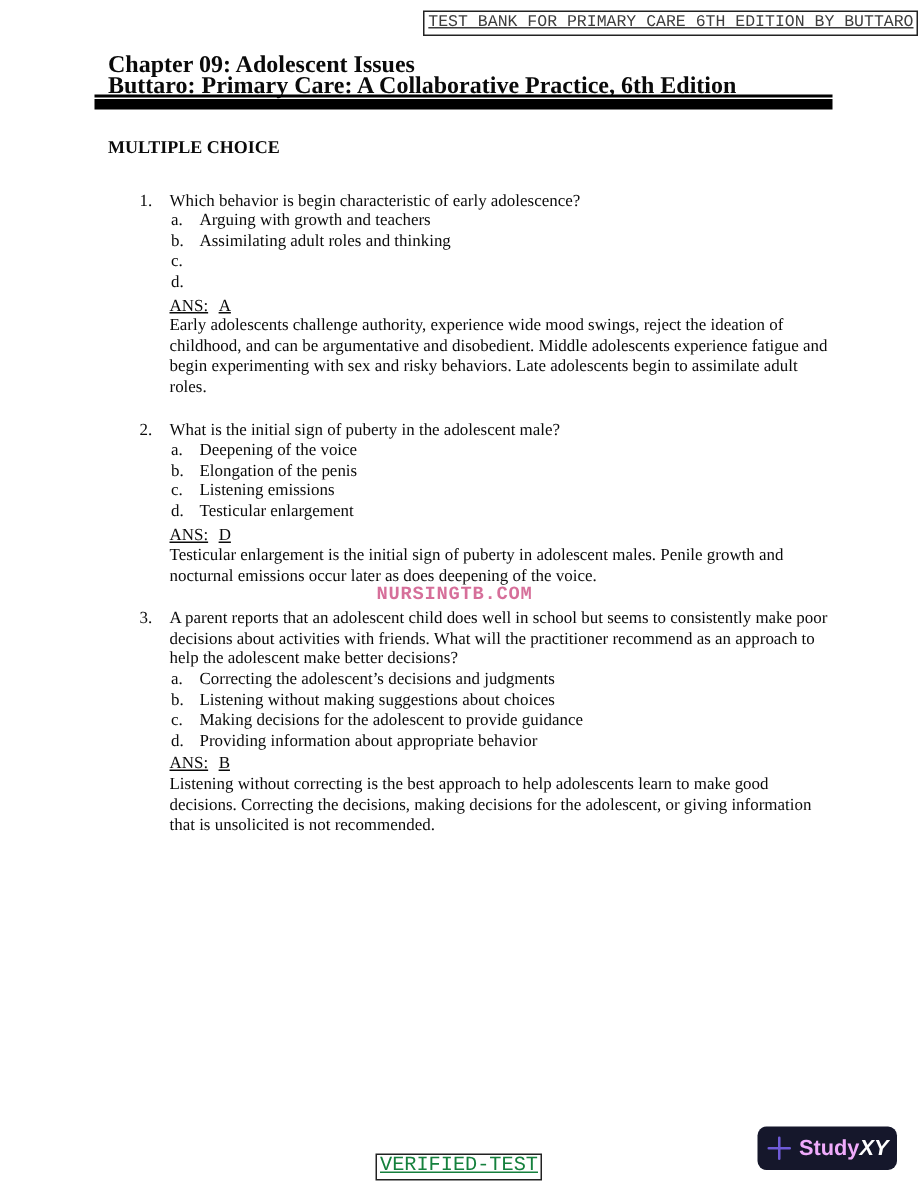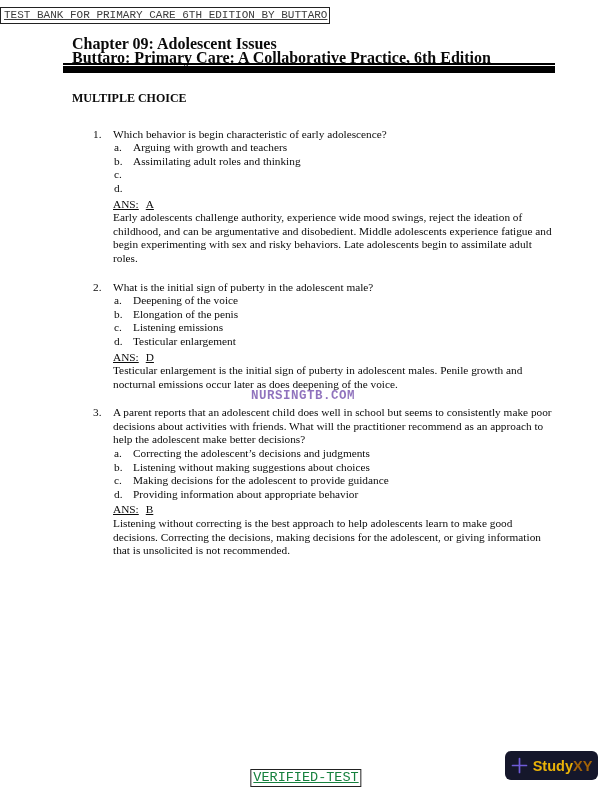--- a/index.html
+++ b/index.html
@@ -3,21 +3,21 @@
 <meta charset="utf-8">
 <style>
   html,body { margin:0; padding:0; background:#e8e8e8; }
   .page {
     position:relative; width:612px; height:792px; margin:0 auto;
     background:#ffffff; overflow:hidden;
     font-family:"Liberation Serif", serif; color:#0a0a0a;
   }
 
   
-  .banner { position:absolute; top:4px; left:0; width:100%; text-align:left; }
+  .banner { position:absolute; top:4px; left:0; width:100%; text-align:right; }
   .banner-text {
     display:inline-block; font-family:"Liberation Mono", monospace;
     font-size:11px; line-height:13px; color:#3d3d3d;
     border:1px solid #222; padding:1px 2px 1px 3px;
     text-decoration:underline;
   }
 
   
   .chapter-head {
     position:absolute; top:37px; left:72px; width:481px;
@@ -36,32 +36,32 @@
   .opt { display:flex; }
   .opt-letter { flex:none; width:19px; margin-left:1px; }
   .ans { margin-top:2px;text-decoration:underline; }
   .ans-letter { margin-left:7px; }
 
   
   .watermark {
     position:absolute; top:389px; left:251px; z-index:0;
     font-family:"Liberation Mono", monospace; font-weight:bold;
     font-size:12.5px; letter-spacing:0.5px;
-    color:#4c1d95; opacity:0.62;
+    color:#be185d; opacity:0.62;
   }
 
   
   .badge {
     position:absolute; top:751px; left:505px; width:93px; height:29px;
     background:#15172b; border-radius:6px; z-index:2;
     display:flex; align-items:center; justify-content:center; gap:5px;
     font-family:"Liberation Sans", sans-serif; font-weight:bold; font-size:14.5px;
   }
-  .badge .study { color:#eab308; }
-  .badge .xy { color:#a16207; }
+  .badge .study { color:#f0abfc; }
+  .badge .xy { color:#ffffff;font-style:italic; }
   .plus-icon { display:flex; align-items:center; }
 
   
   .stamp {
     position:absolute; top:769px; left:50%; transform:translateX(-50%);
     font-family:"Liberation Mono", monospace; font-size:13.5px; line-height:16px;
     color:#15803d; border:1.5px solid #222; padding:0 2px;
     text-decoration:underline; z-index:2;
   }
 </style>

